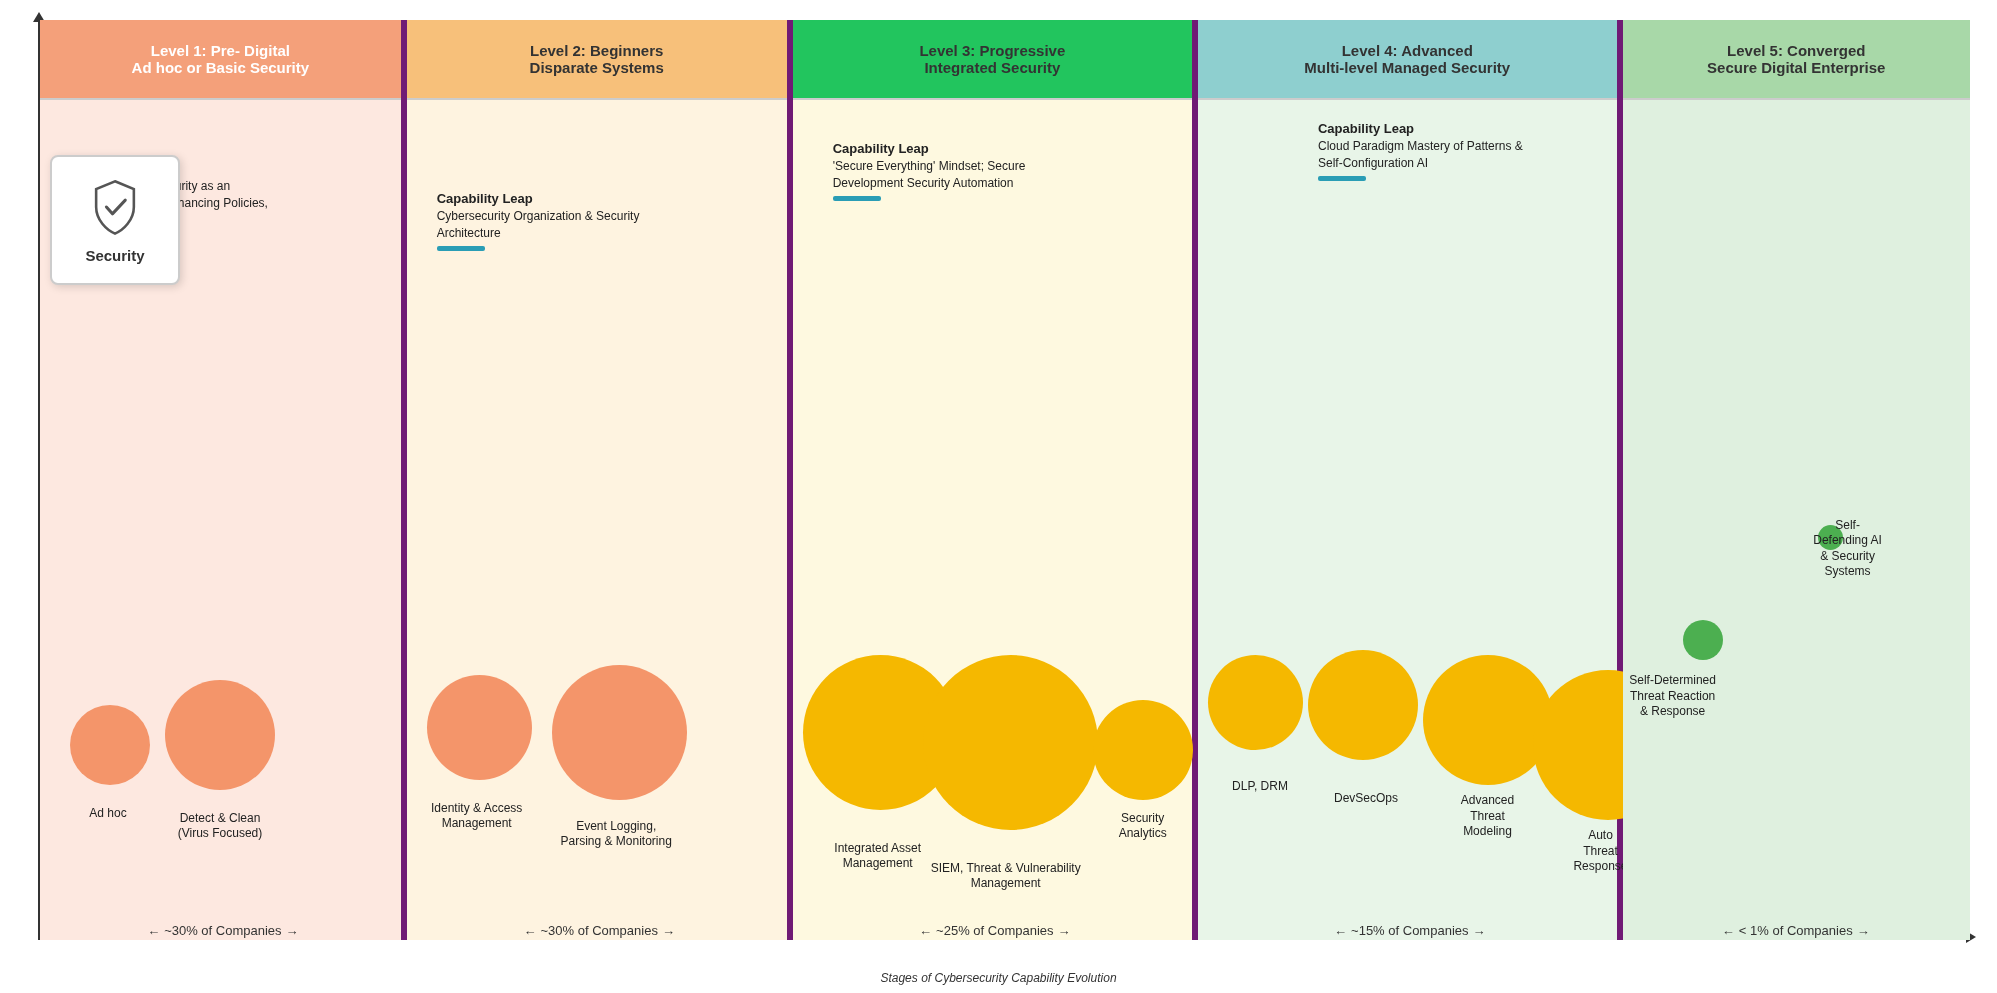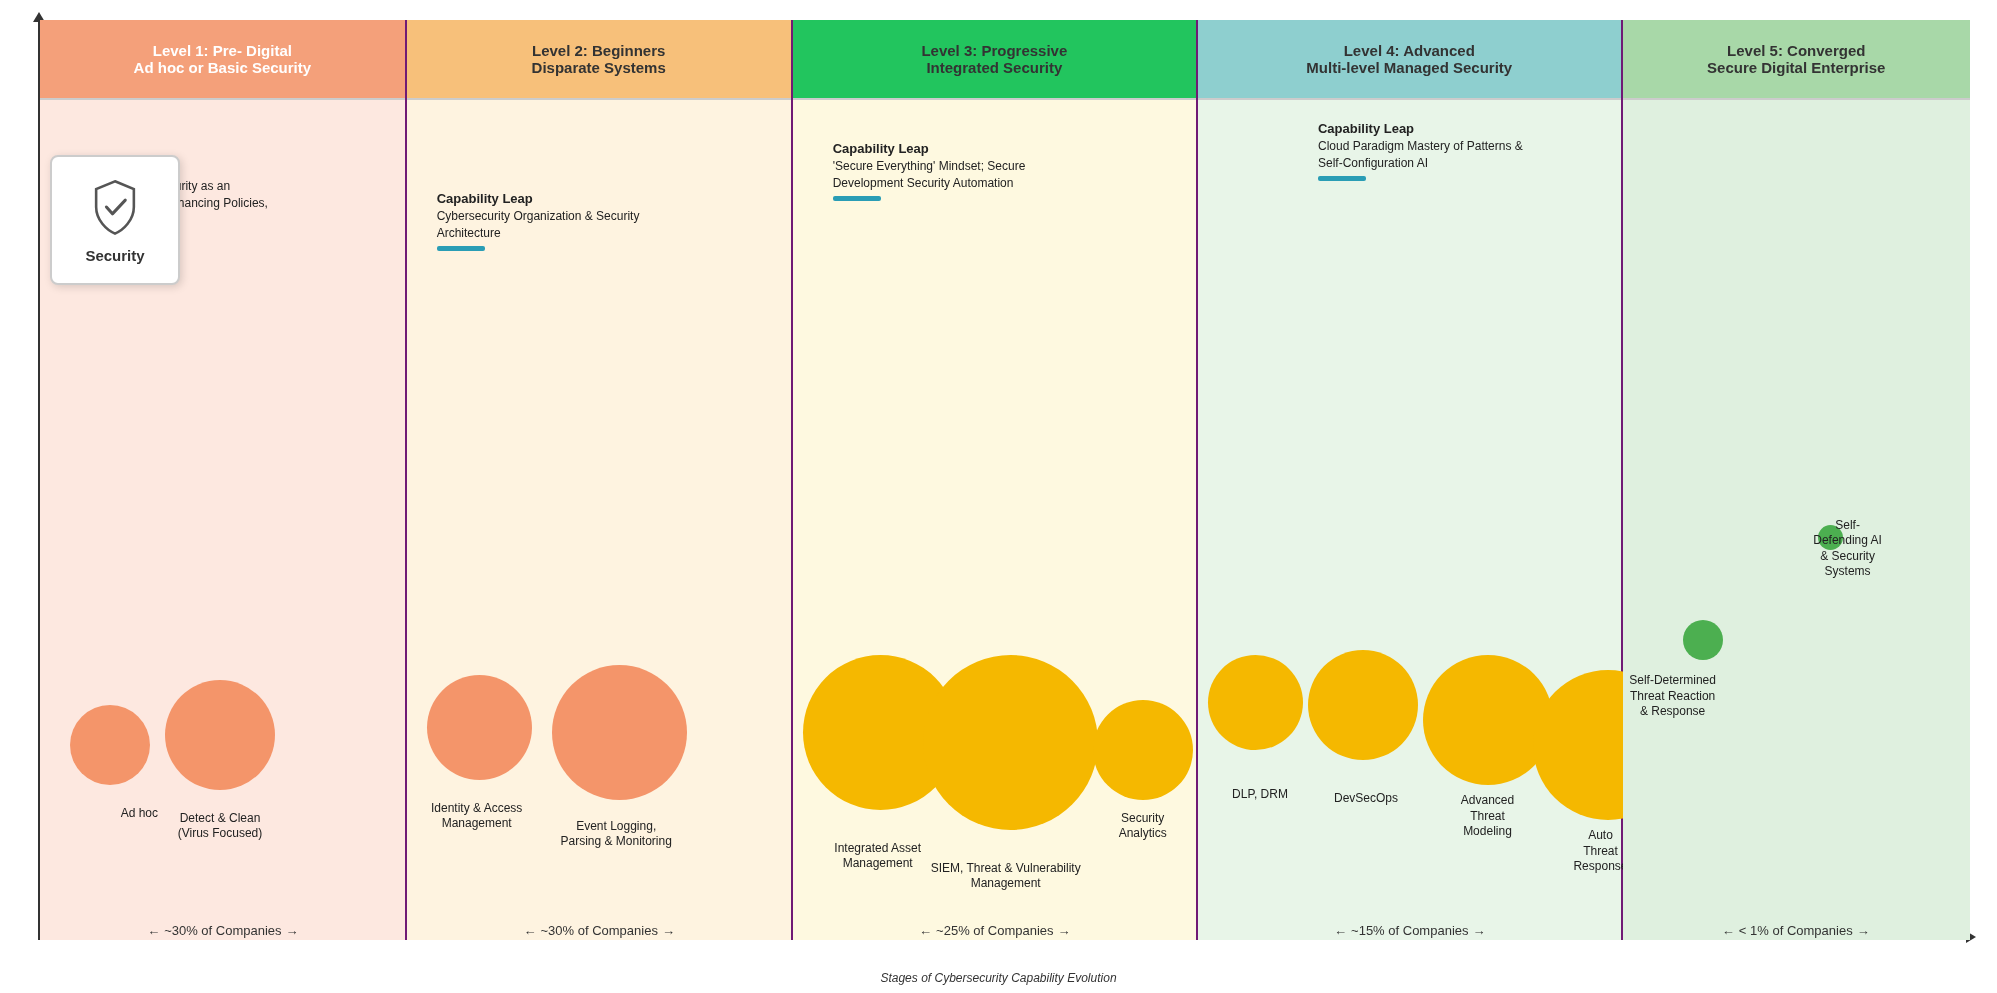--- a/index.html
+++ b/index.html
@@ -85,21 +85,21 @@
       position: absolute;
       left: 40px;
       top: 20px;
       width: 1930px;
       height: 920px;
       display: flex;
     }
 
     .level-col {
       height: 100%;
-      border-right: 2px solid #701a75;
+      border-right: 6px solid #701a75;
       position: relative;
       display: flex;
       flex-direction: column;
     }
 
     .level-col:last-child {
       border-right: none;
     }
 
     
@@ -294,21 +294,21 @@
       </div>
       <div class="level-body">
 
         <div class="capability-leap" style="top:60px; left:30px; max-width:200px;">
           <strong>Capability Leap</strong><br>
           <span>Acknowledging Security as an Business Threat. Enhancing Policies, Training</span>
           <div class="cap-marker"></div>
         </div>
 
         <div class="bubble" style="width:80px;height:80px;left:30px;bottom:155px;"></div>
-        <div class="bubble-label" style="left:18px;bottom:118px;width:100px;text-align:right;">Ad hoc</div>
+        <div class="bubble-label" style="left:18px;bottom:118px;width:100px;">Ad hoc</div>
 
         <div class="bubble" style="width:110px;height:110px;left:125px;bottom:150px;"></div>
         <div class="bubble-label" style="left:115px;bottom:98px;width:130px;">Detect &amp; Clean<br>(Virus Focused)</div>
       </div>
     </div>
 
     <div class="level-col level-2" style="width:20%">
       <div class="level-header" style="background:#f7c07a;color:#333;">
         <div>
           <div>Level 2: Beginners</div>
@@ -363,21 +363,21 @@
         </div>
       </div>
       <div class="level-body">
         <div class="capability-leap" style="top:20px; left:120px; max-width:220px;">
           <strong>Capability Leap</strong><br>
           <span>Cloud Paradigm Mastery of Patterns &amp; Self-Configuration AI</span>
           <div class="cap-marker"></div>
         </div>
 
         <div class="bubble bubble-yellow" style="width:95px;height:95px;left:10px;bottom:190px;"></div>
-        <div class="bubble-label" style="left:12px;bottom:137px;width:100px;">DLP, DRM</div>
+        <div class="bubble-label" style="left:12px;bottom:145px;width:100px;">DLP, DRM</div>
 
         <div class="bubble bubble-yellow" style="width:110px;height:110px;left:110px;bottom:180px;"></div>
         <div class="bubble-label" style="left:113px;bottom:133px;width:110px;">DevSecOps</div>
 
         <div class="bubble bubble-yellow" style="width:130px;height:130px;left:225px;bottom:155px;"></div>
         <div class="bubble-label" style="left:222px;bottom:100px;width:135px;">Advanced<br>Threat<br>Modeling</div>
 
         <div class="bubble bubble-yellow" style="width:150px;height:150px;left:335px;bottom:120px;"></div>
         <div class="bubble-label" style="left:325px;bottom:65px;width:155px;">Auto<br>Threat<br>Response</div>
       </div>

